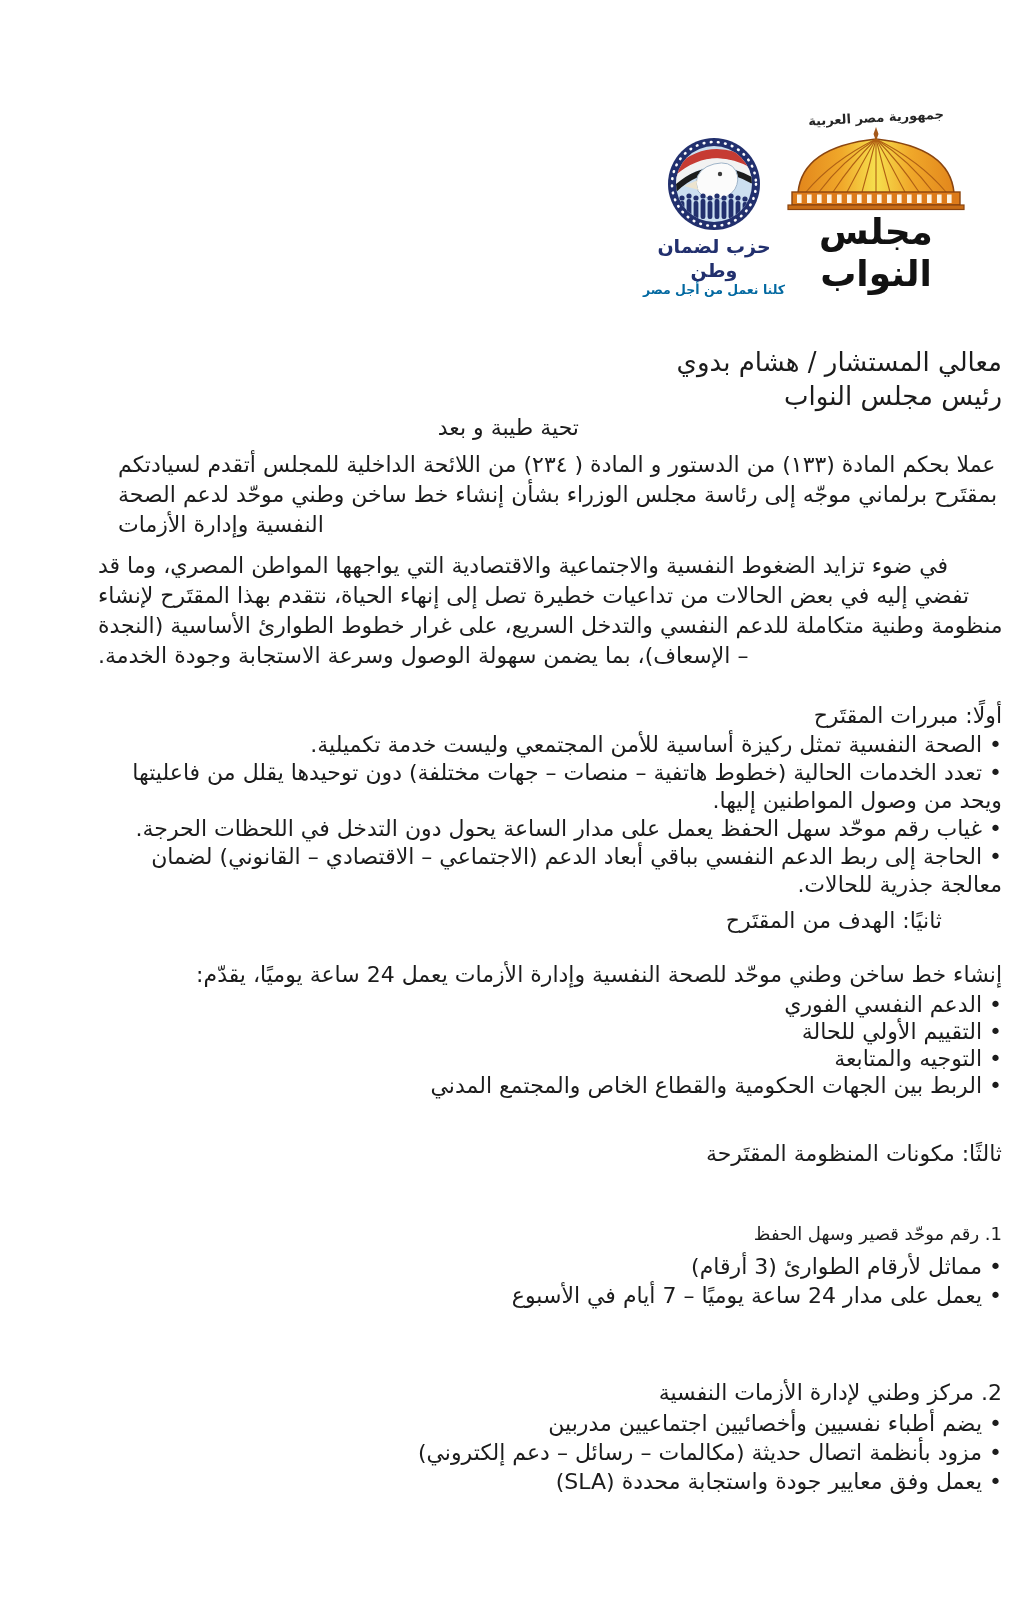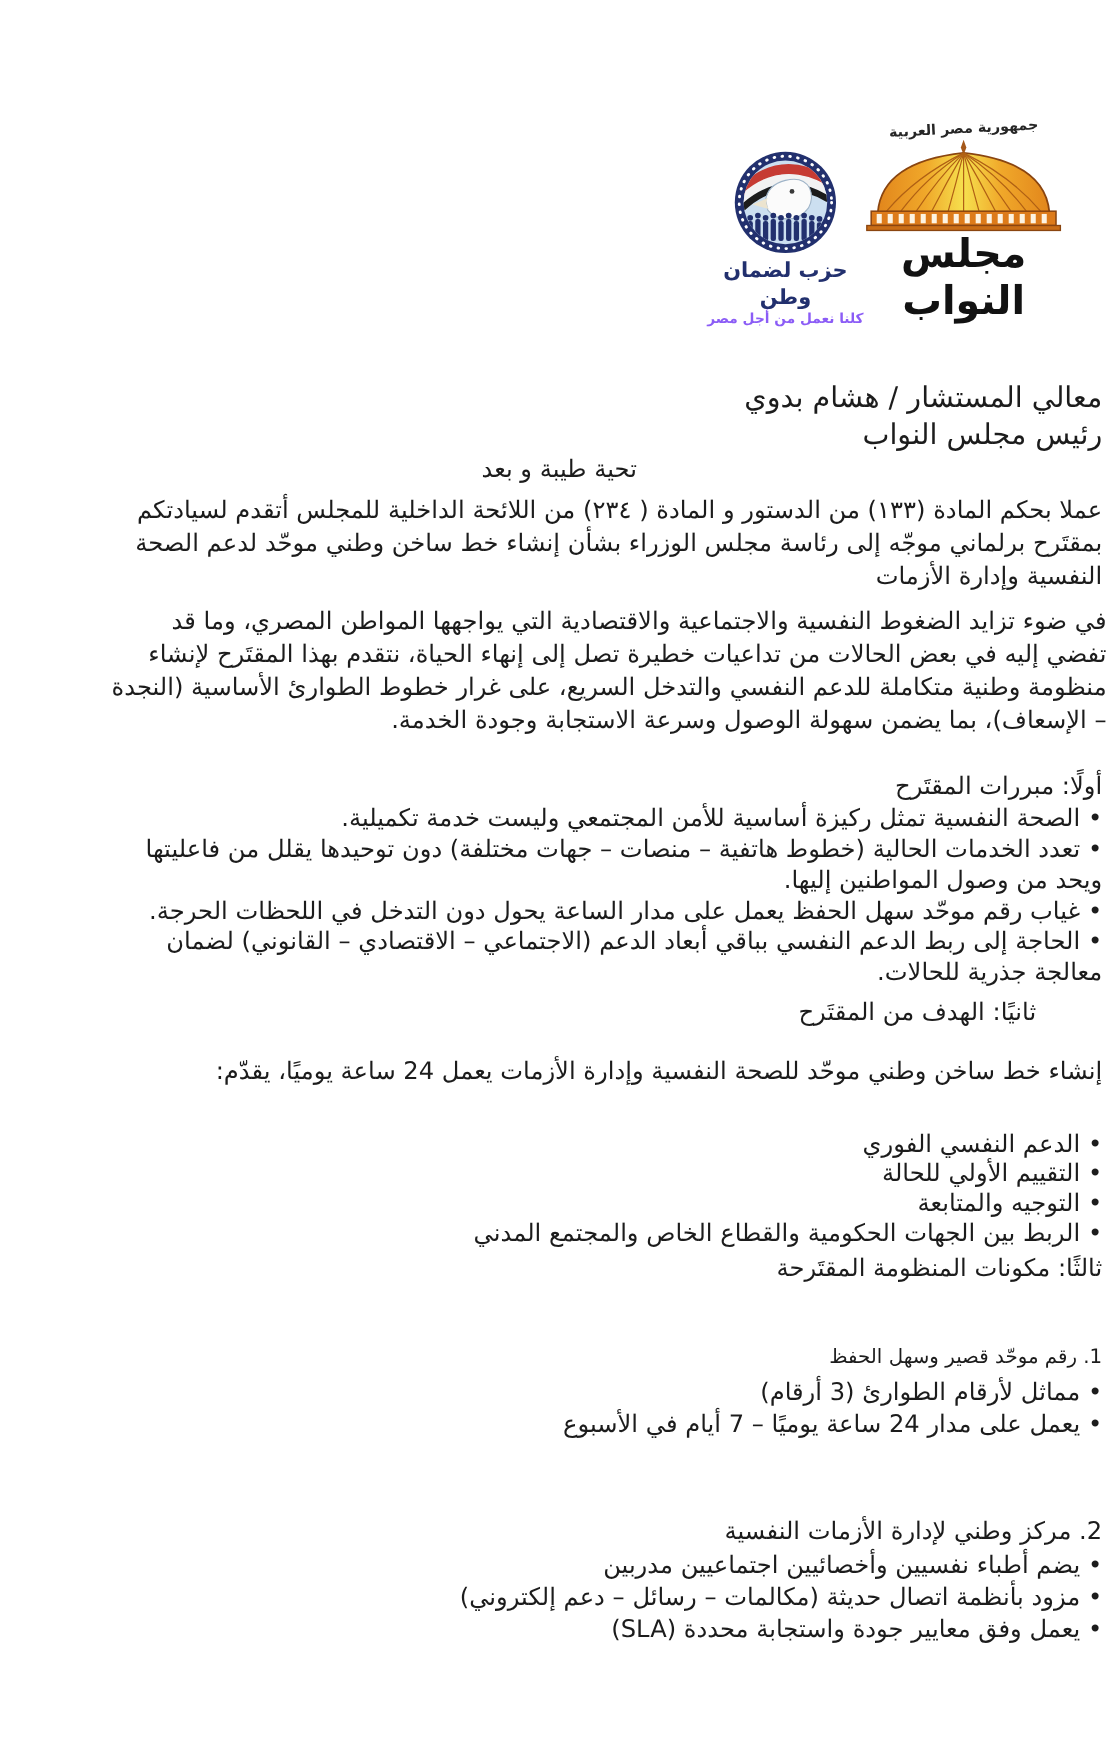--- a/index.html
+++ b/index.html
@@ -7,40 +7,40 @@
     position:relative;
     width:1014px;height:1600px;
     background:#ffffff;
     color:#1c1c1c;
     font-family:"DejaVu Sans",sans-serif;
     direction:rtl;
     overflow:hidden;
     margin:0 auto;
   }
   .abs{position:absolute;}
-  .txt{font-size:22px;line-height:30px;text-align:right;}
+  .txt{font-size:22px;line-height:30px;text-align:left;}
   .bullets{font-size:22px;text-align:right;}
   .bullet::before{content:"\2022  ";}
   
   .parl-logo{top:110px;right:40px;width:196px;text-align:center;}
   .parl-cal-top{font-size:13px;font-weight:bold;color:#262626;transform:rotate(-3deg);letter-spacing:1px;}
   .parl-name{font-size:36px;font-weight:bold;color:#121212;line-height:42px;margin-top:0px;}
   .party-logo{top:136px;left:634px;width:160px;text-align:center;}
   .party-name{font-size:19px;font-weight:bold;color:#22306e;line-height:24px;margin-top:2px;}
-  .party-slogan{font-size:12.5px;font-weight:bold;color:#8b5cf6;line-height:16px;}
+  .party-slogan{font-size:12.5px;font-weight:bold;color:#0369a1;line-height:16px;}
   
   .addressee{top:345px;right:12px;line-height:34px;font-size:26px;text-align:right;}
   .greeting{top:413px;right:435px;font-size:22px;}
   .intro{top:450px;right:12px;left:118px;}
   .context{top:551px;right:8px;left:98px;}
   .sec1-heading{top:703px;right:12px;font-size:22px;}
   .sec1-bullets{top:731px;right:12px;left:98px;line-height:28px;}
   .sec2-heading{top:908px;right:72px;font-size:22px;}
   .sec2-lead{top:962px;right:12px;font-size:22px;}
-  .sec2-bullets{top:1027px;right:12px;left:98px;line-height:27px;}
+  .sec2-bullets{top:991px;right:12px;left:98px;line-height:27px;}
   .sec3-heading{top:1141px;right:12px;font-size:22px;}
   .item1-title{top:1223px;right:12px;font-size:18px;}
   .item1-bullets{top:1252px;right:12px;left:98px;line-height:29px;}
   .item2-title{top:1380px;right:12px;font-size:22px;}
   .item2-bullets{top:1409px;right:12px;left:98px;line-height:29px;}
 </style>
 </head>
 <body>
 
 <div class="page">

